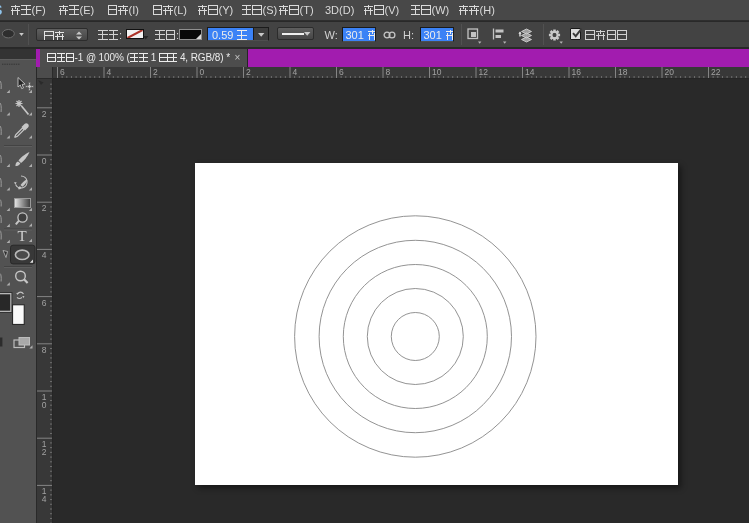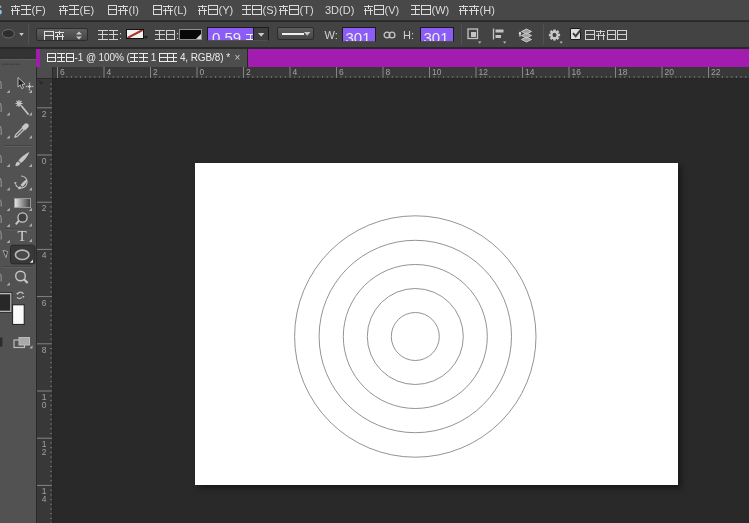--- a/index.html
+++ b/index.html
@@ -18,22 +18,22 @@
  linear-gradient(var(--c),var(--c)) 0 0/1px 100%,
  linear-gradient(var(--c),var(--c)) 100% 0/1px 100%,
  linear-gradient(var(--c),var(--c)) 0 4.2px/100% 1.2px;background-repeat:no-repeat}
 .g3{background:
  linear-gradient(var(--c),var(--c)) 0 1px/100% 1px,
  linear-gradient(var(--c),var(--c)) 0 4.8px/100% 1px,
  linear-gradient(var(--c),var(--c)) 1.8px 3px/1.1px 7px,
  linear-gradient(var(--c),var(--c)) 6.8px 3px/1.1px 7px,
  linear-gradient(var(--c),var(--c)) 4.2px 0/1.1px 4px;background-repeat:no-repeat}
 .lbl{position:absolute;font-size:11px;color:#d2d2d2;--c:#d2d2d2;white-space:nowrap}
-.fld{position:absolute;background:#8b5cf6;border:1px solid #1b1b1b;border-bottom-color:#4e4e4e;
- color:#ececec;--c:#ececec;font-size:15px;white-space:nowrap;overflow:hidden}
+.fld{position:absolute;background:#3b82f6;border:1px solid #1b1b1b;border-bottom-color:#4e4e4e;
+ color:#ececec;--c:#ececec;font-size:11px;white-space:nowrap;overflow:hidden}
 .cmb{position:absolute;background:linear-gradient(#5f5f5f,#464646);border:1px solid #2c2c2c;
  border-radius:2px;color:#e4e4e4;--c:#e4e4e4;font-size:10.5px;overflow:hidden}
 .sepv{position:absolute;width:1px;background:#333;border-right:1px solid #515151}
 </style></head><body>
 <div class="ab" style="left:0;top:0;width:749px;height:21px;background:#484848;border-bottom:1px solid #2e2e2e">
     <div class="ab" style="left:-7px;top:2px;color:#8fc3ea;font-size:14px;font-weight:bold">S</div>
     <div class="lbl" style="left:10px;top:3.5px;color:#dadada;--c:#dadada"><b class="g g3"></b><b class="g g1"></b>(F)</div>
     <div class="lbl" style="left:58px;top:3.5px;color:#dadada;--c:#dadada"><b class="g g3"></b><b class="g g1"></b>(E)</div>
     <div class="lbl" style="left:107px;top:3.5px;color:#dadada;--c:#dadada"><b class="g g2"></b><b class="g g3"></b>(I)</div>
     <div class="lbl" style="left:152px;top:3.5px;color:#dadada;--c:#dadada"><b class="g g2"></b><b class="g g3"></b>(L)</div>

